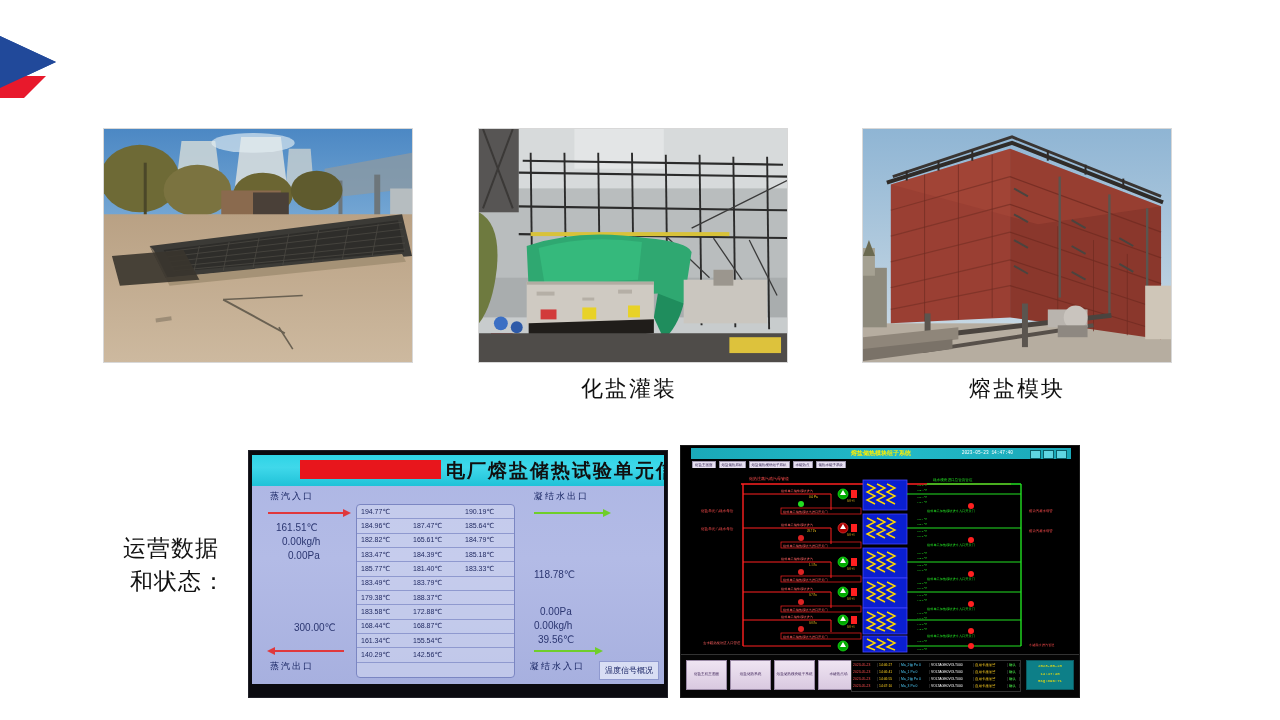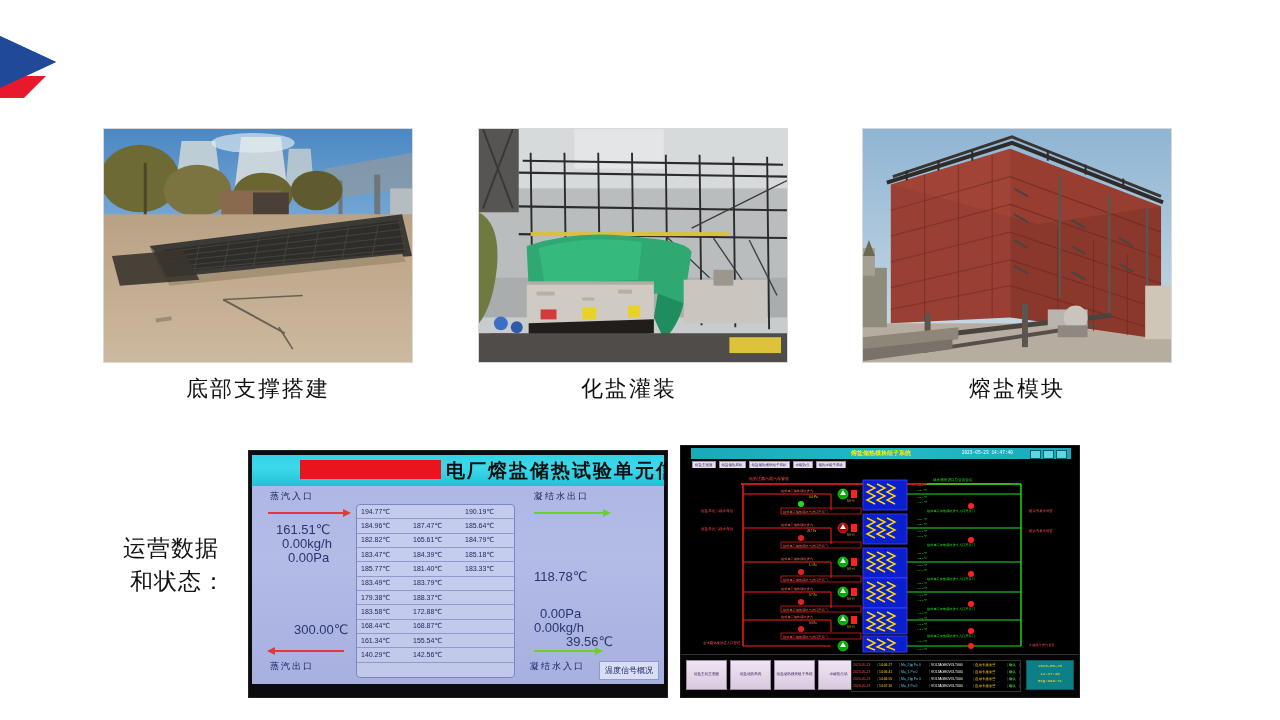--- a/index.html
+++ b/index.html
@@ -92,21 +92,21 @@
     font-family:"Liberation Serif","DejaVu Serif",serif;
   }
 
   .hmi1-body{position:absolute;left:0;top:31px;width:412px;height:198px;}
 
   .h-lab{
     position:absolute;font-size:9px;color:#13205e;white-space:nowrap;
     font-family:"Liberation Serif","DejaVu Serif",serif;letter-spacing:2px;
   }
   .h-val{
-    position:absolute;font-size:13px;color:#2a3570;white-space:nowrap;
+    position:absolute;font-size:10px;color:#2a3570;white-space:nowrap;
     font-family:"Liberation Sans","DejaVu Sans",sans-serif;
   }
   .arrow{position:absolute;height:2px;}
   .arrow.red{background:#e0383c;}
   .arrow.green{background:#6fce2a;}
   .arrow::after{
     content:"";position:absolute;top:-3px;width:0;height:0;
     border-top:4px solid transparent;border-bottom:4px solid transparent;
   }
   .arrow.red.right::after{right:-7px;border-left:8px solid #e0383c;}
@@ -464,21 +464,20 @@
         <path d="M6 112 L12 128 L0 128 Z" fill="#6b6a50"></path>
 
         <rect x="284" y="158" width="26" height="54" fill="#cfc6b8"></rect>
 
         <path d="M0 210 L96 200 L96 212 L0 224 Z" fill="#8f867a"></path>
         <path d="M0 222 L90 212 L90 222 L0 234 Z" fill="#7a7268"></path>
       </svg>
     </div>
   </div>
 
-  <div class="caption cap1">底部支撑搭建</div>
   <div class="caption cap2">化盐灌装</div>
   <div class="caption cap3">熔盐模块</div>
 
   <div class="side-label">
     <span>运营数据</span>
     <span class="l2">和状态：</span>
   </div>
 
   <div class="hmi1">
     <div class="hmi1-inner">
@@ -499,21 +498,21 @@
         <div class="h-lab" style="left:282px;top:4px;">凝结水出口</div>
         <div class="arrow green right" style="left:282px;top:26px;width:70px;"></div>
         <div class="h-val" style="left:282px;top:36px;margin-top:47px;">118.78℃</div>
 
         <div class="h-val" style="left:42px;top:136px;">300.00℃</div>
         <div class="arrow red left" style="left:22px;top:164px;width:70px;"></div>
         <div class="h-lab" style="left:18px;top:174px;">蒸汽出口</div>
 
         <div class="h-val" style="left:288px;top:120px;">0.00Pa</div>
         <div class="h-val" style="left:282px;top:134px;">0.00kg/h</div>
-        <div class="h-val" style="left:286px;top:148px;margin-left:28px;">39.56℃</div>
+        <div class="h-val" style="left:286px;top:148px;">39.56℃</div>
         <div class="arrow green right" style="left:282px;top:164px;width:62px;"></div>
         <div class="h-lab" style="left:278px;top:174px;">凝结水入口</div>
 
         <div class="temp-table" id="temp-table">
             <div class="tt-row" style="height: 14.3333px;">
               <div class="tt-cell tt-c1">194.77℃</div>
               <div class="tt-cell tt-c2"></div>
               <div class="tt-cell tt-c3">190.19℃</div>
             </div>
             <div class="tt-row" style="height: 14.3333px;">

